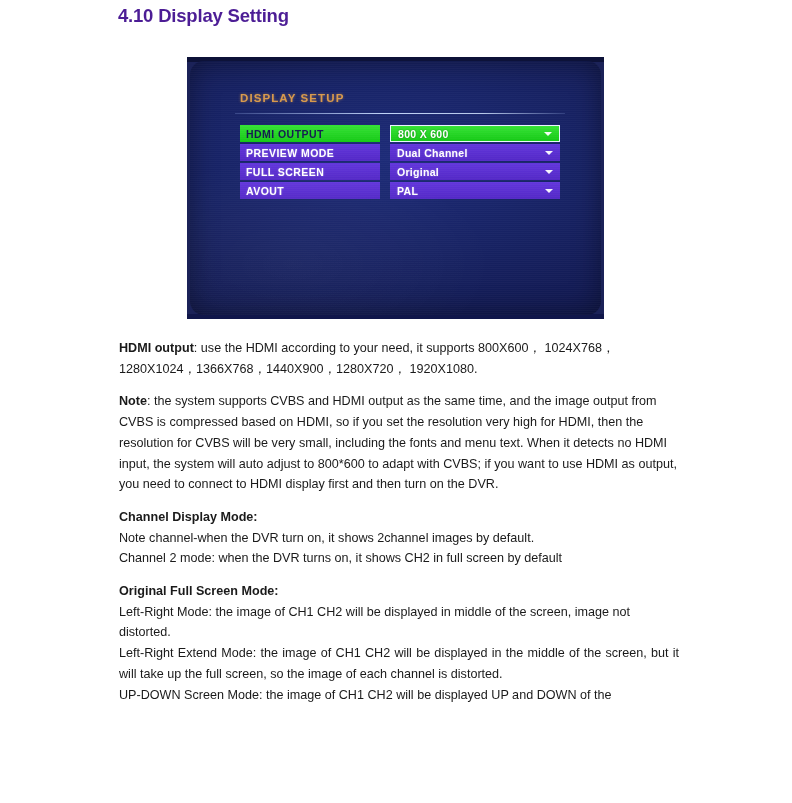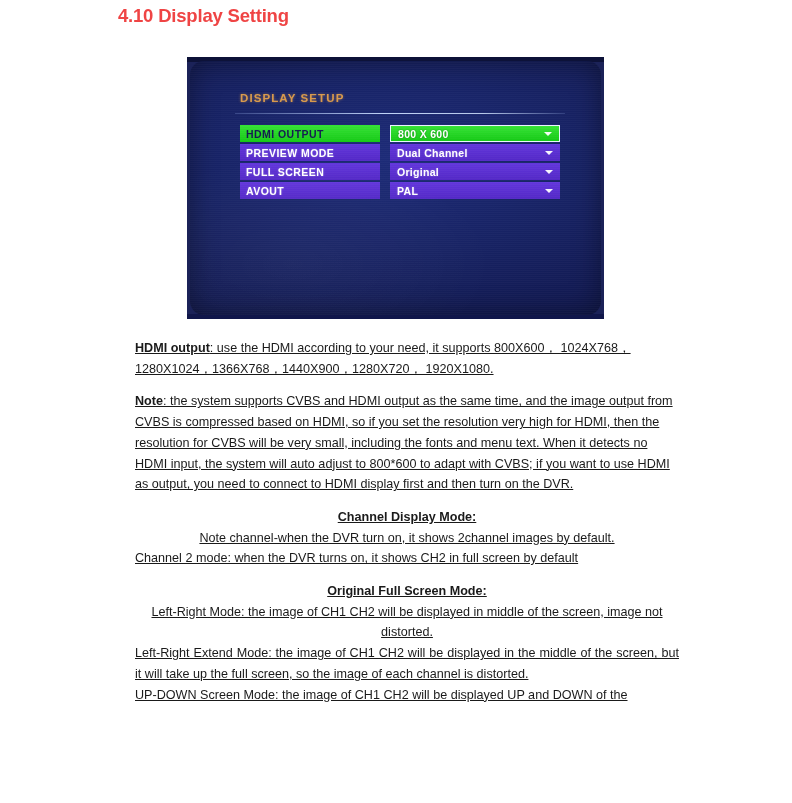--- a/index.html
+++ b/index.html
@@ -17,21 +17,21 @@
   }
 
   
   .page-heading {
     position: absolute;
     left: 118px;
     top: 5px;
     font-size: 18.5px;
     font-weight: bold;
     letter-spacing: -0.2px;
-    color: #ef4444;
+    color: #4c1d95;
   }
 
   
   .dvr-photo {
     position: absolute;
     left: 187px;
     top: 57px;
     width: 417px;
     height: 262px;
     background: #1b2258;
@@ -165,24 +165,23 @@
   .body-text {
     position: absolute;
     left: 119px;
     top: 338px;
     width: 560px;
     font-size: 12.6px;
     line-height: 20.7px;
     color: #1a1a1a;
   }
   .para {
-    margin: 0 0 12px 16px;
-    text-decoration: underline;
-  }
-  .para.tight { margin-bottom: 0; text-align: center; }
+    margin: 0 0 12px 0;
+  }
+  .para.tight { margin-bottom: 0; }
   .para b, .para strong { font-weight: bold; }
   .para.justified { text-align: justify; }
 </style>
 </head>
 <body>
 
 <div class="page-heading">4.10 Display Setting</div>
 
 <div class="dvr-photo">
   <div class="photo-edge-top"></div>

